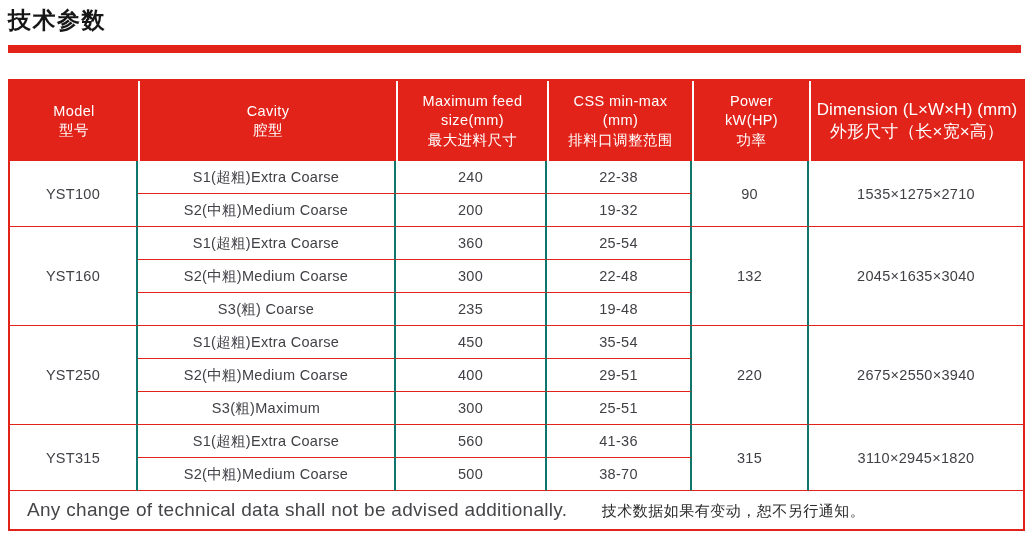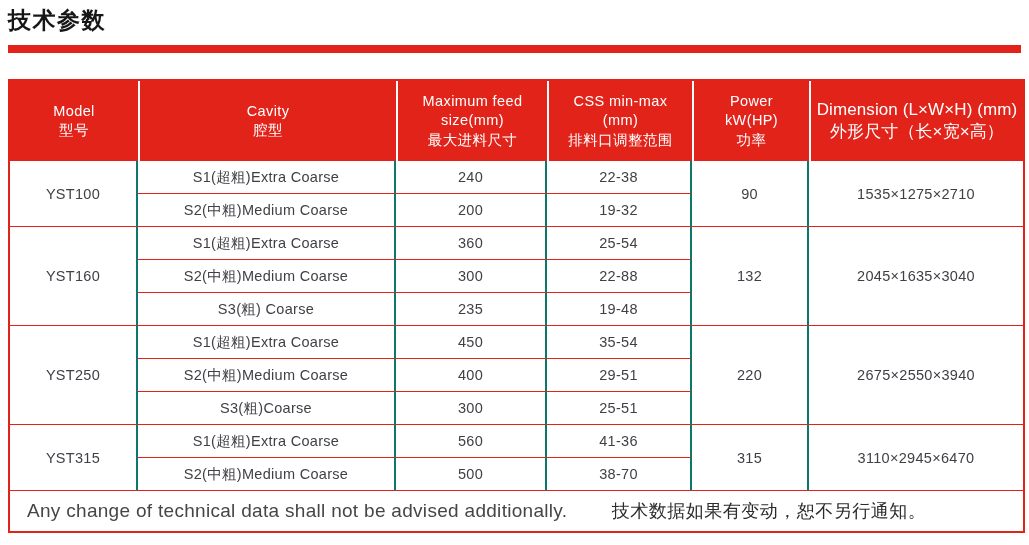--- a/index.html
+++ b/index.html
@@ -71,23 +71,23 @@
     border: none;
     text-align: left;
     padding: 8px 10px 8px 17px;
   }
   .note-en {
     font-size: 19px;
     color: #46464a;
     letter-spacing: 0.3px;
   }
   .note-zh {
-    font-size: 18px;
+    font-size: 15px;
     color: #2c2c2c;
-    margin-left: 40px;
+    margin-left: 30px;
     letter-spacing: 0.5px;
   }
 </style>
 </head>
 <body>
 
 <div class="page">
 
   <div class="title">技术参数</div>
   <div class="title-rule"></div>
@@ -152,21 +152,21 @@
         <td rowspan="3">YST160</td>
         <td>S1(超粗)Extra Coarse</td>
         <td>360</td>
         <td>25-54</td>
         <td rowspan="3">132</td>
         <td rowspan="3" class="last-col">2045×1635×3040</td>
       </tr>
       <tr>
         <td>S2(中粗)Medium Coarse</td>
         <td>300</td>
-        <td>22-88</td>
+        <td>22-48</td>
       </tr>
       <tr>
         <td>S3(粗) Coarse</td>
         <td>235</td>
         <td>19-48</td>
       </tr>
 
       <tr>
         <td rowspan="3">YST250</td>
         <td>S1(超粗)Extra Coarse</td>
@@ -174,32 +174,32 @@
         <td>35-54</td>
         <td rowspan="3">220</td>
         <td rowspan="3" class="last-col">2675×2550×3940</td>
       </tr>
       <tr>
         <td>S2(中粗)Medium Coarse</td>
         <td>400</td>
         <td>29-51</td>
       </tr>
       <tr>
-        <td>S3(粗)Coarse</td>
+        <td>S3(粗)Maximum</td>
         <td>300</td>
         <td>25-51</td>
       </tr>
 
       <tr>
         <td rowspan="2">YST315</td>
         <td>S1(超粗)Extra Coarse</td>
         <td>560</td>
         <td>41-36</td>
         <td rowspan="2">315</td>
-        <td rowspan="2" class="last-col">3110×2945×6470</td>
+        <td rowspan="2" class="last-col">3110×2945×1820</td>
       </tr>
       <tr>
         <td>S2(中粗)Medium Coarse</td>
         <td>500</td>
         <td>38-70</td>
       </tr>
 
       <tr class="note-row">
         <td colspan="6" class="note-cell last-col">
           <span class="note-en">Any change of technical data shall not be advised additionally.</span>

